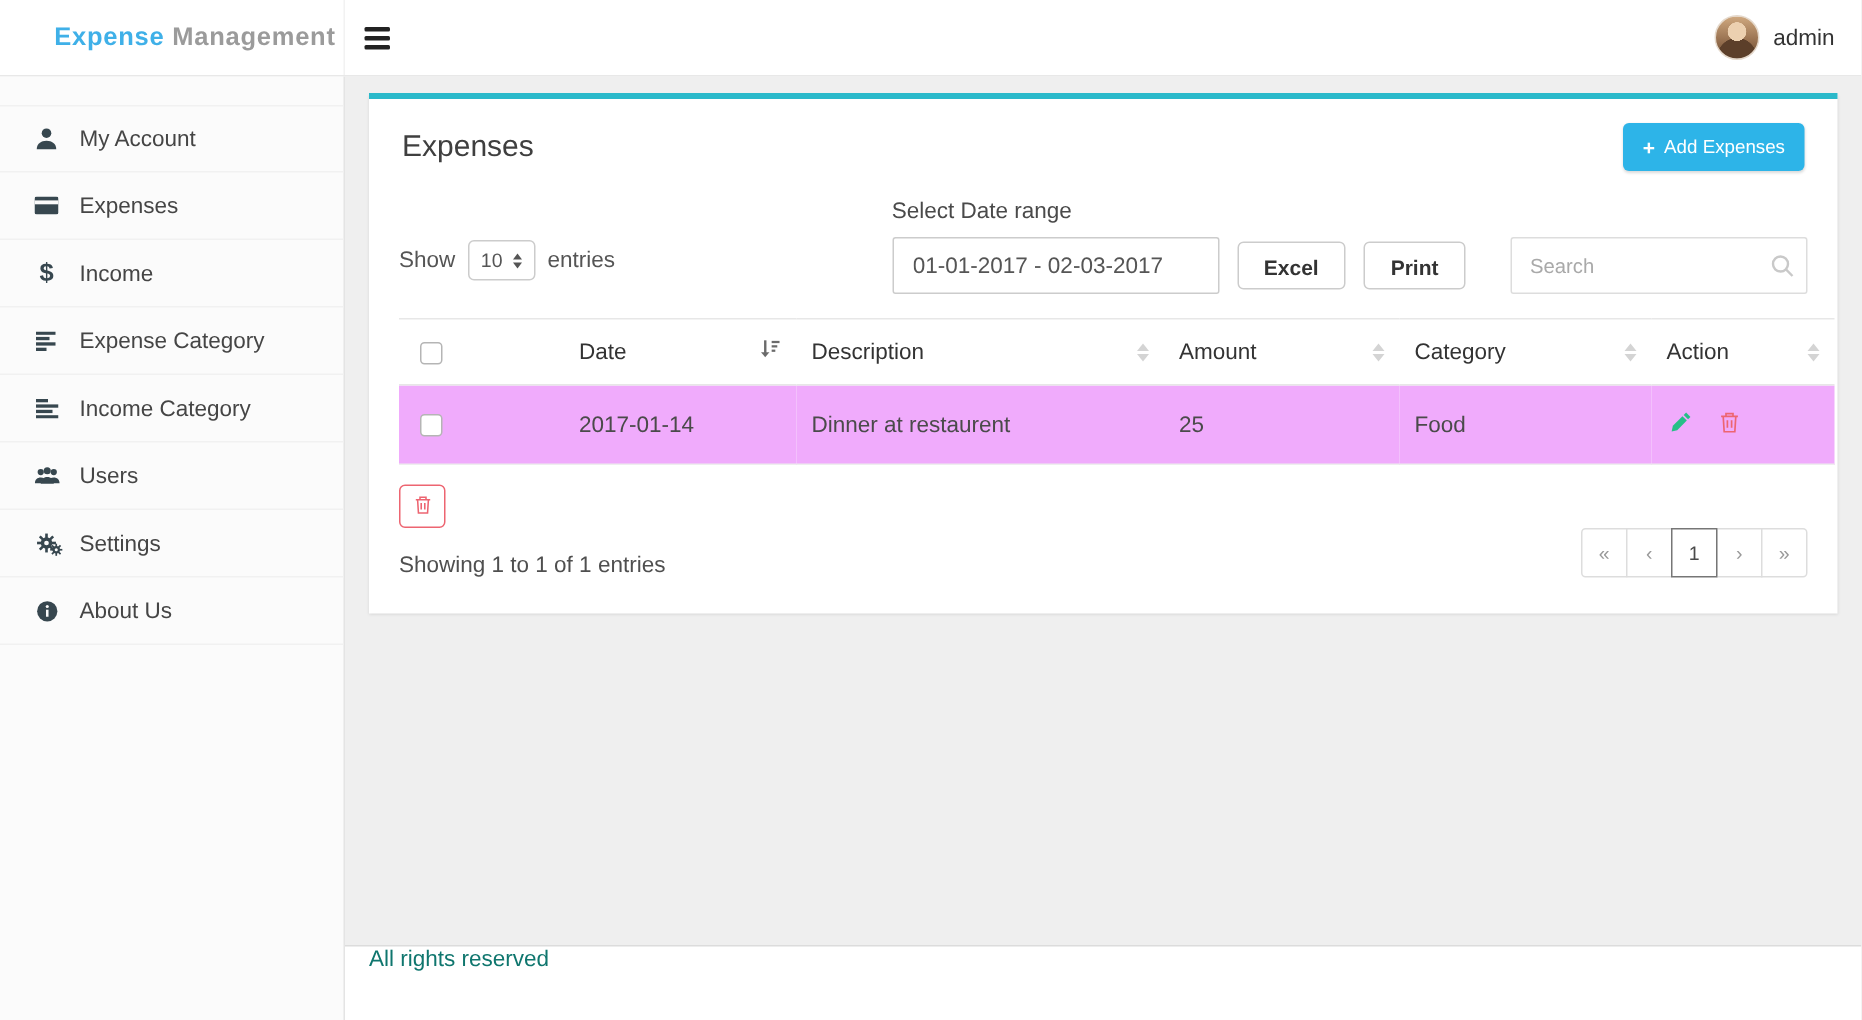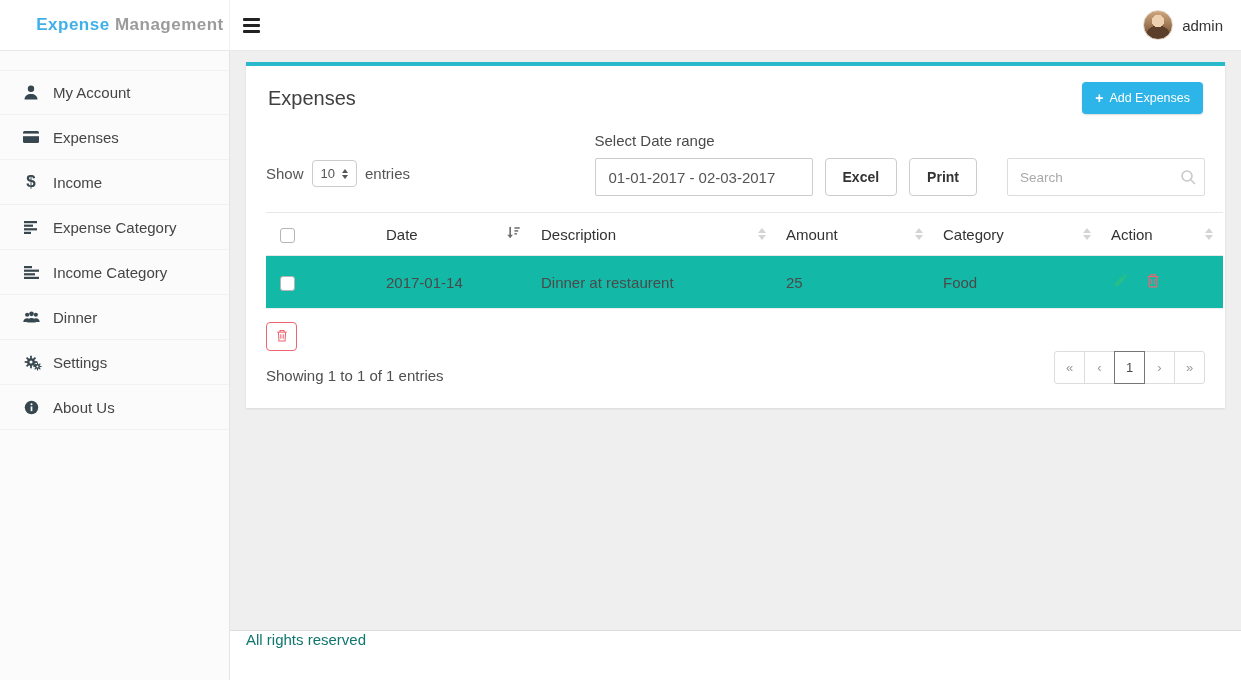--- a/index.html
+++ b/index.html
@@ -77,41 +77,41 @@
   .sel-arrows .up { border-bottom: 4px solid #555; }
   .sel-arrows .down { border-top: 4px solid #555; }
   .right-cluster { display: flex; flex-direction: column; gap: 9px; }
   .range-label { font-size: 15px; color: #4a4a4a; }
   .filter-row { display: flex; align-items: center; gap: 12px; }
   .date-input {
     width: 218px; height: 38px; border: 1px solid #ccc; border-radius: 2px;
     padding: 0 13px; font-size: 15px; color: #555; font-family: inherit; background: #fff;
   }
   .btn-flat {
-    height: 38px; padding: 8px 17px; background: #fff; border: 1px solid #ccc; border-radius: 4px;
+    height: 32px; padding: 8px 17px; background: #fff; border: 1px solid #ccc; border-radius: 4px;
     font-size: 14px; font-weight: bold; color: #333; cursor: pointer; font-family: inherit;
   }
   .search-wrap { position: relative; margin-left: 2px; padding-left: 16px; }
   .search-input {
     width: 198px; height: 38px; border: 1px solid #ddd; border-radius: 2px;
     padding: 0 32px 0 12px; font-size: 13.5px; color: #555; font-family: inherit; background: #fff;
   }
   .search-input::placeholder { color: #a9a9a9; }
   .search-ico { position: absolute; right: 8px; top: 10px; pointer-events: none; }
 
   
   table { width: 100%; border-collapse: collapse; table-layout: fixed; margin-top: 16px; }
   thead th {
     font-weight: 400; font-size: 15px; color: #333; text-align: left;
     border-top: 1px solid #e7e7e7; border-bottom: 1px solid #e7e7e7;
     padding: 12px 10px; cursor: pointer;
   }
   thead th .th-inner { display: flex; align-items: center; justify-content: space-between; }
   tbody td { font-size: 15px; color: #4a4a4a; padding: 15px 10px; border-bottom: 1px solid #eee; }
-  tbody tr { background: #14b8a6; }
+  tbody tr { background: #f0abfc; }
   .col-check { width: 110px; } .col-date { width: 155px; } .col-desc { width: 245px; }
   .col-amt { width: 157px; } .col-cat { width: 168px; } .col-act { width: 122px; }
   th.first, td.first { padding-left: 14px; }
   input[type="checkbox"] {
     appearance: none; -webkit-appearance: none; width: 15px; height: 15px;
     border: 1px solid #b5b5b5; border-radius: 3px; background: #fff; cursor: pointer; vertical-align: middle;
   }
   .sort-both { display: inline-flex; flex-direction: column; gap: 2px; }
   .sort-both i { width: 0; height: 0; border-left: 4px solid transparent; border-right: 4px solid transparent; }
   .sort-both .up { border-bottom: 5px solid #d4d4d4; }
@@ -220,21 +220,21 @@
       <span class="nav-ico">
         <svg width="17" height="14" viewBox="0 0 18 14" fill="#37474f">
             <circle cx="4.4" cy="4.6" r="2.2"></circle>
             <circle cx="13.6" cy="4.6" r="2.2"></circle>
             <path d="M0.3 12.4c0-2.5 1.8-4 4.1-4 .9 0 1.7.2 2.4.6-1.2 1-1.9 2.1-1.9 3.4z"></path>
             <path d="M17.7 12.4c0-2.5-1.8-4-4.1-4-.9 0-1.7.2-2.4.6 1.2 1 1.9 2.1 1.9 3.4z"></path>
             <circle cx="9" cy="3.6" r="2.5"></circle>
             <path d="M4.4 12.8c0-2.9 2-4.7 4.6-4.7s4.6 1.8 4.6 4.7z"></path>
           </svg>
       </span>
-      <span class="nav-label">Dinner</span>
+      <span class="nav-label">Users</span>
     </div>
     <div class="nav-item">
       <span class="nav-ico">
         <span class="gear-wrap">
           <svg width="14" height="14" viewBox="0 0 16 16" fill="#37474f">
               <g>
                 <rect x="7" y="0.8" width="2" height="14.4"></rect>
                 <rect x="7" y="0.8" width="2" height="14.4" transform="rotate(45 8 8)"></rect>
                 <rect x="7" y="0.8" width="2" height="14.4" transform="rotate(90 8 8)"></rect>
                 <rect x="7" y="0.8" width="2" height="14.4" transform="rotate(135 8 8)"></rect>

